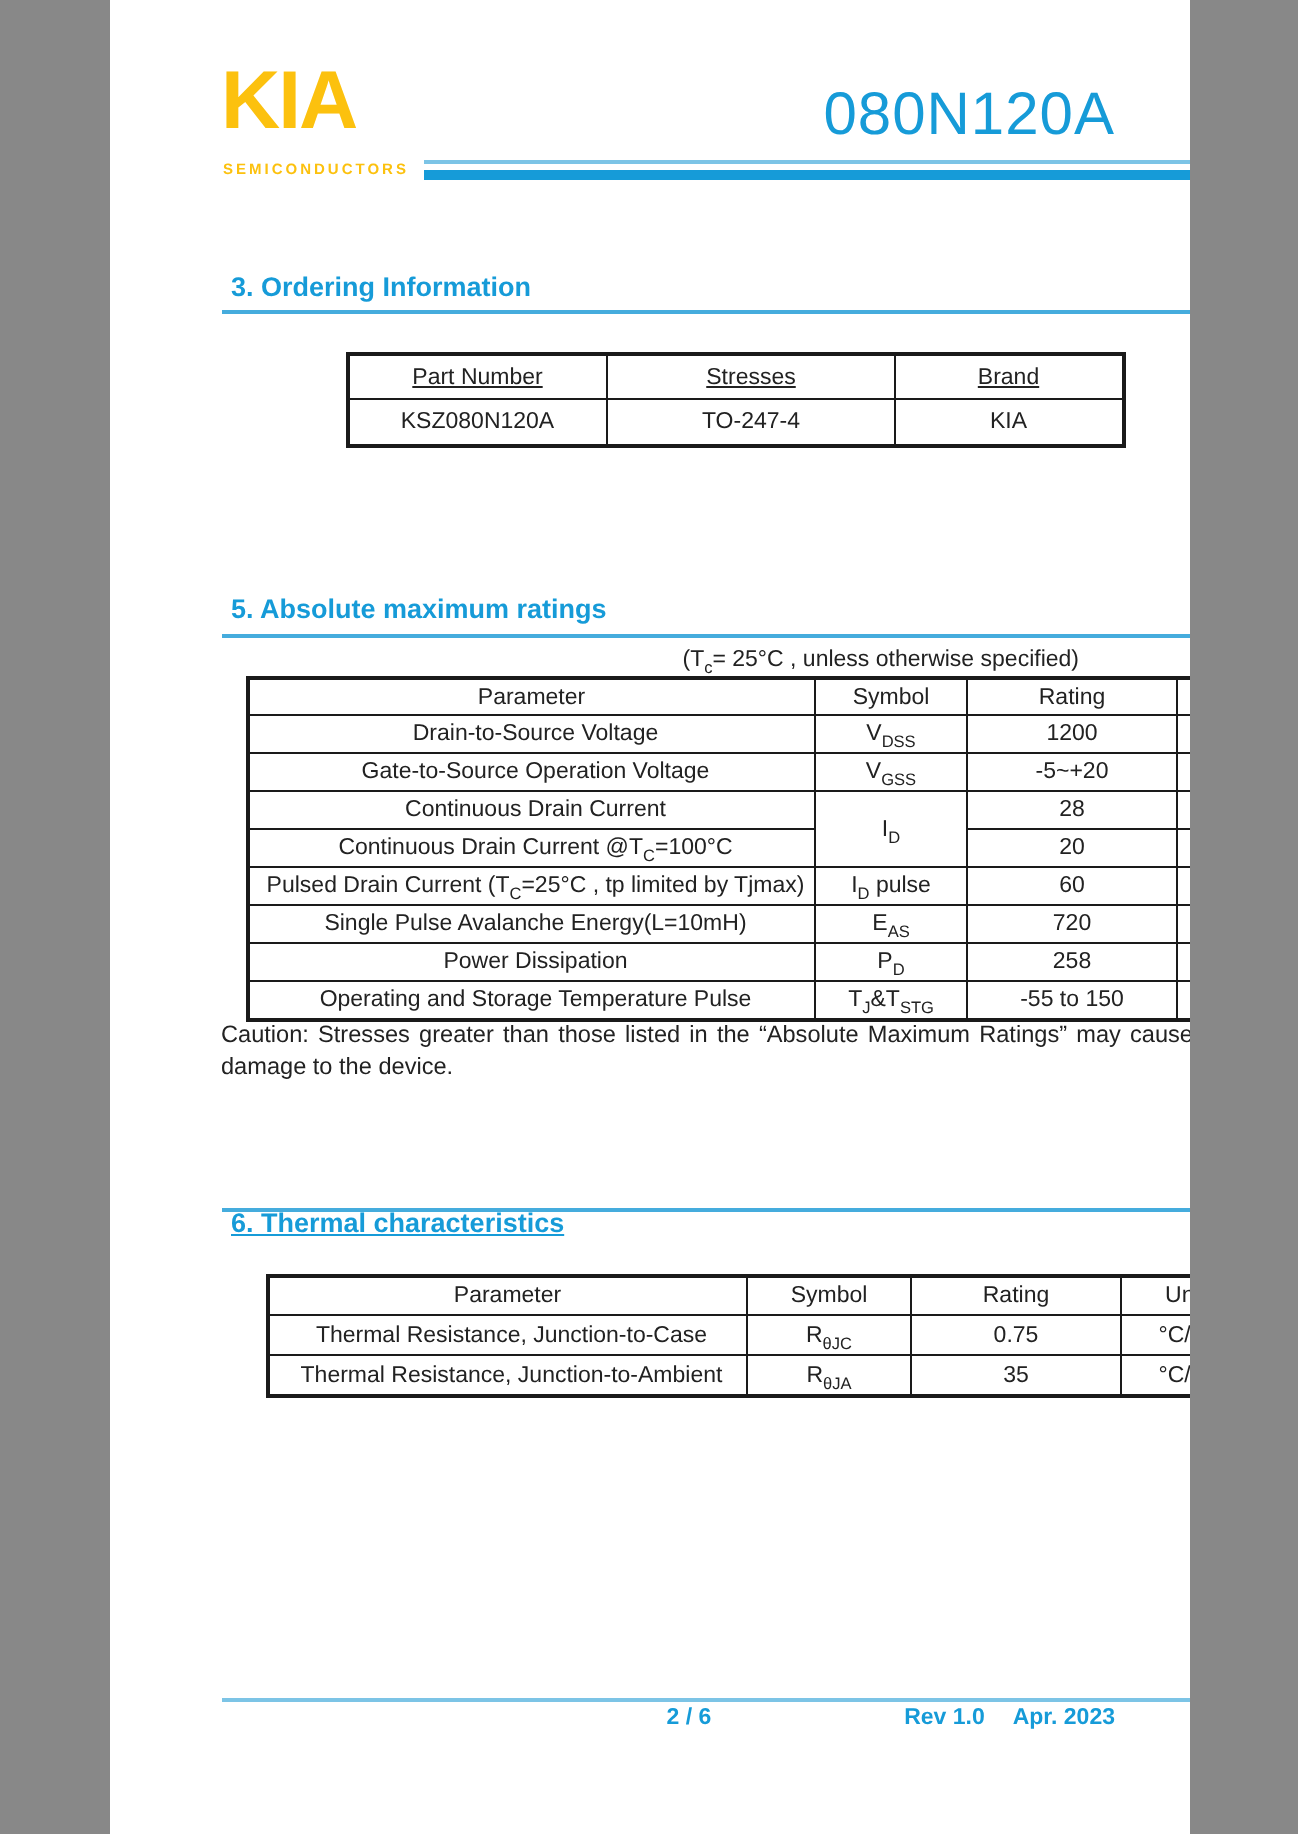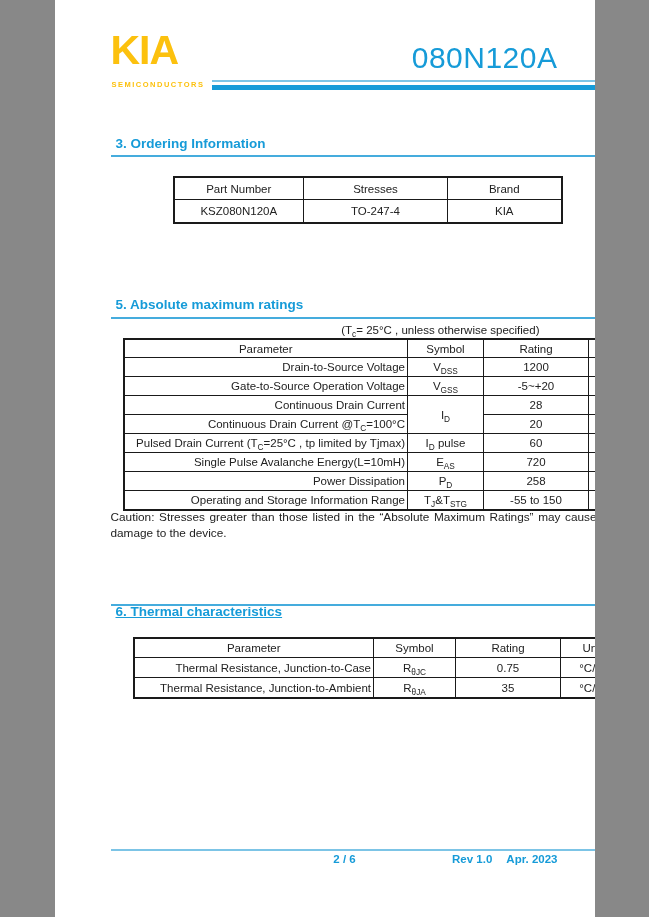--- a/index.html
+++ b/index.html
@@ -21,24 +21,24 @@
   .hline-thick{position:absolute;left:157px;top:85px;width:455px;height:5px;background:#169BD8;}
   
   .sec-title{position:absolute;left:61px;color:#169BD8;font-size:13.5px;font-weight:700;}
   .sec-rule{position:absolute;left:56px;width:556px;height:2px;background:#45ACDD;}
   
   table{border-collapse:collapse;table-layout:fixed;position:absolute;
     font-family:"Liberation Sans", sans-serif;font-size:11.5px;color:#222;
     border:2px solid #1a1a1a;}
   th,td{border:1px solid #1a1a1a;text-align:center;padding:0 2px;overflow:hidden;white-space:nowrap;}
   th{font-weight:400;}
-  td.al{text-align:right;padding-left:6px;}
+  td.al{text-align:center;padding-left:6px;}
   sub{font-size:0.72em;line-height:0;}
   #ordering-table{left:118px;top:176px;width:388px;}
-  #ordering-table th{height:21px;}
+  #ordering-table th{height:21px;text-decoration:underline;}
   #ordering-table td{height:22px;}
   #absmax-table{left:68px;top:338px;width:526px;}
   #absmax-table th{height:17px;}
   #absmax-table td{height:18px;}
   #thermal-table{left:78px;top:637px;width:492px;}
   #thermal-table th{height:18px;}
   #thermal-table td{height:19px;}
   
   .note{position:absolute;right:55px;top:324px;font-size:11.5px;color:#222;}
   .caution{position:absolute;left:56px;top:509px;width:547px;font-size:11.8px;
@@ -139,21 +139,21 @@
           <td><span>720</span></td>
           <td><span>mJ</span></td>
         </tr>
         <tr>
           <td class="al"><span>Power Dissipation</span></td>
           <td><span>P</span><sub>D</sub></td>
           <td><span>258</span></td>
           <td><span>W</span></td>
         </tr>
         <tr>
-          <td class="al"><span>Operating and Storage Information Range</span></td>
+          <td class="al"><span>Operating and Storage Temperature Pulse</span></td>
           <td><span>T</span><sub>J</sub><span>&amp;T</span><sub>STG</sub></td>
           <td><span>-55 to 150</span></td>
           <td><span>°C</span></td>
         </tr>
       </tbody>
   </table>
   <div class="caution">Caution: Stresses greater than those listed in the “Absolute Maximum Ratings” may cause permanent damage to the device.</div>
 
   <div class="sec-title" style="top:604px;text-decoration:underline;">6. Thermal characteristics</div>
   <div class="sec-rule" style="top:604px;"></div>

